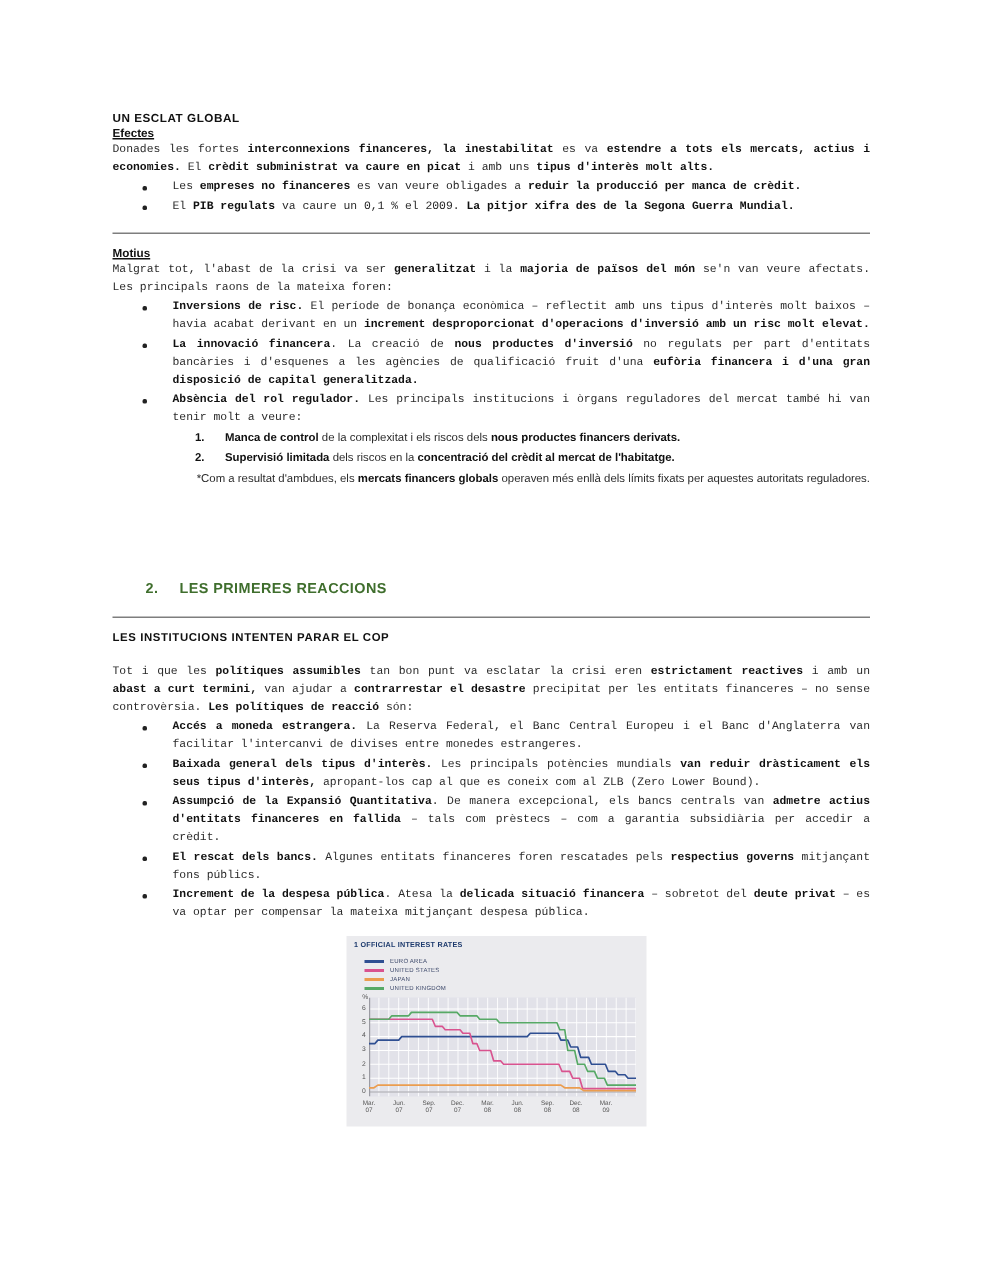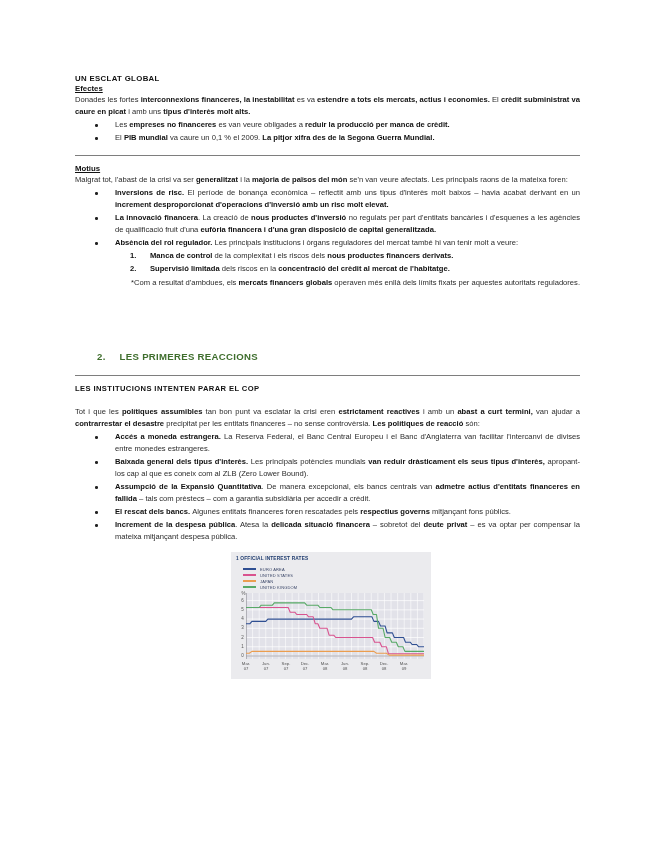--- a/index.html
+++ b/index.html
@@ -32,21 +32,21 @@
     margin:0 0 1px 0;
   }
   .bullet .marker{
     flex:0 0 20px;margin-left:20px;position:relative;height:12px;
   }
   .bullet .marker::after{
     content:"";position:absolute;left:0;top:5px;width:2.5px;height:2.5px;border-radius:50%;
     background:#222;
   }
   .bullet .btxt{
-    flex:1;font-size:7.6px;line-height:12px;text-align:justify;color:#2a2a2a;
+    flex:1;font-size:7.6px;line-height:12px;text-align:justify;color:#2a2a2a;font-family:Liberation Mono, monospace;
   }
   .numitem{
     display:flex;align-items:flex-start;margin:0 0 1px 0;
   }
   .numitem .num{
     flex:0 0 20px;margin-left:55px;font-size:7.6px;line-height:12px;font-weight:bold;color:#111;
   }
   .numitem .btxt{
     flex:1;font-size:7.6px;line-height:12px;color:#2a2a2a;
   }
@@ -60,21 +60,21 @@
     display:flex;align-items:baseline;
     margin:17px 0 13px 0;
     color:#3f6e2d;font-weight:bold;font-size:9.6px;letter-spacing:.3px;
   }
   .green-heading .sec-num{margin-left:22px;}
   .green-heading .sec-title{margin-left:14px;margin-top:45px;}
   .subsection{
     font-size:7.6px;font-weight:bold;letter-spacing:.4px;color:#111;
     margin:0 0 13px 0;
   }
-  .gap-par{margin-bottom:1px;}
+  .gap-par{margin-bottom:1px;font-family:Liberation Mono, monospace;}
   
   .chart{
     width:200px;margin:9px 0 0 156px;
     background:#ebebee;
     box-sizing:border-box;
     padding:4px 5px 5px 5px;
   }
   .chart-title{
     font-size:6px;font-weight:bold;color:#1d3a6d;letter-spacing:.2px;
     transform:scale(.8);transform-origin:0 0;white-space:nowrap;
@@ -116,21 +116,21 @@
   <div class="uhead">Efectes</div>
   <p class="body-par gap-par"><span>Donades les fortes </span><span class="b">interconnexions financeres, la inestabilitat </span><span>es va </span><span class="b">estendre a tots els mercats, actius i economies. </span><span>El </span><span class="b">crèdit subministrat va caure en picat </span><span>i amb uns </span><span class="b">tipus d'interès molt alts.</span></p>
 
   <div class="bullets">
     <div class="bullet">
       <span class="marker"></span>
       <div class="btxt"><span>Les </span><span class="b">empreses no financeres </span><span>es van veure obligades a </span><span class="b">reduir la producció per manca de crèdit.</span></div>
     </div>
     <div class="bullet">
       <span class="marker"></span>
-      <div class="btxt"><span>El </span><span class="b">PIB mundial </span><span>va caure un 0,1 % el 2009. </span><span class="b">La pitjor xifra des de la Segona Guerra Mundial.</span></div>
+      <div class="btxt"><span>El </span><span class="b">PIB regulats </span><span>va caure un 0,1 % el 2009. </span><span class="b">La pitjor xifra des de la Segona Guerra Mundial.</span></div>
     </div>
   </div>
 
   <hr class="divider">
 
   <div class="uhead">Motius</div>
   <p class="body-par gap-par"><span>Malgrat tot, l'abast de la crisi va ser </span><span class="b">generalitzat </span><span>i la </span><span class="b">majoria de països del món </span><span>se'n van veure afectats. Les principals raons de la mateixa foren:</span></p>
 
   <div class="bullets">
     <div class="bullet">

